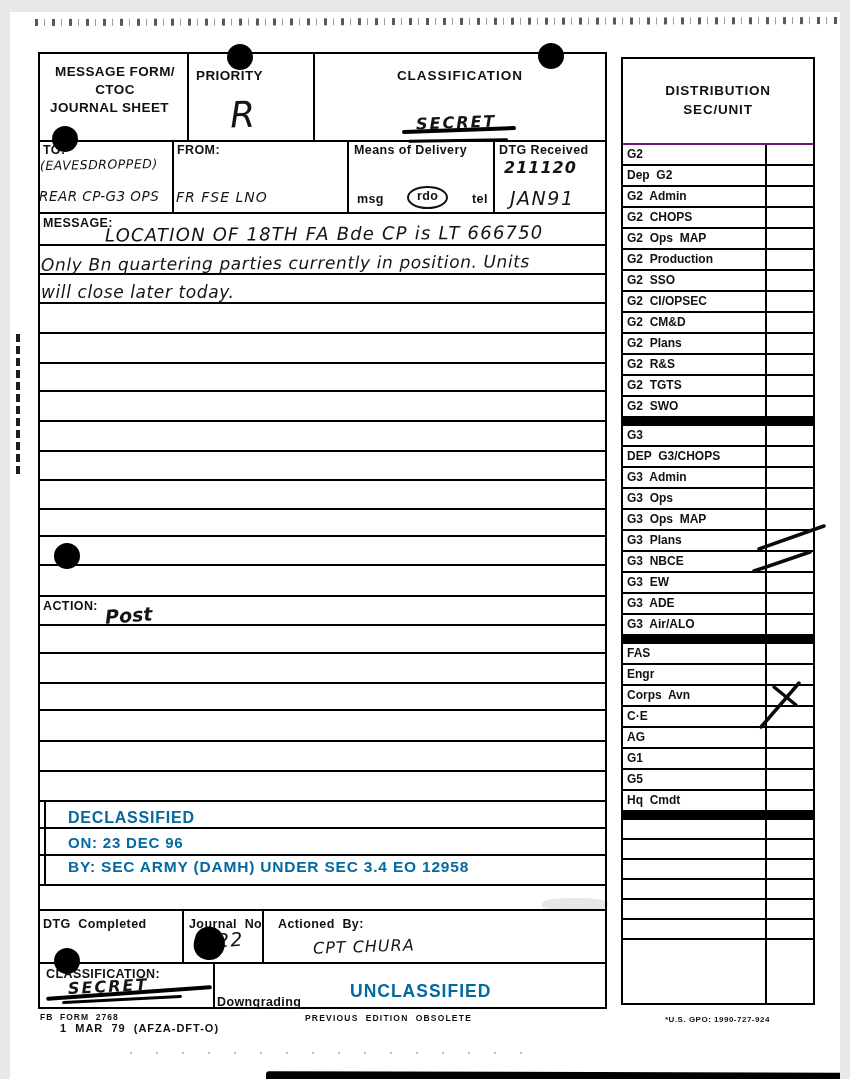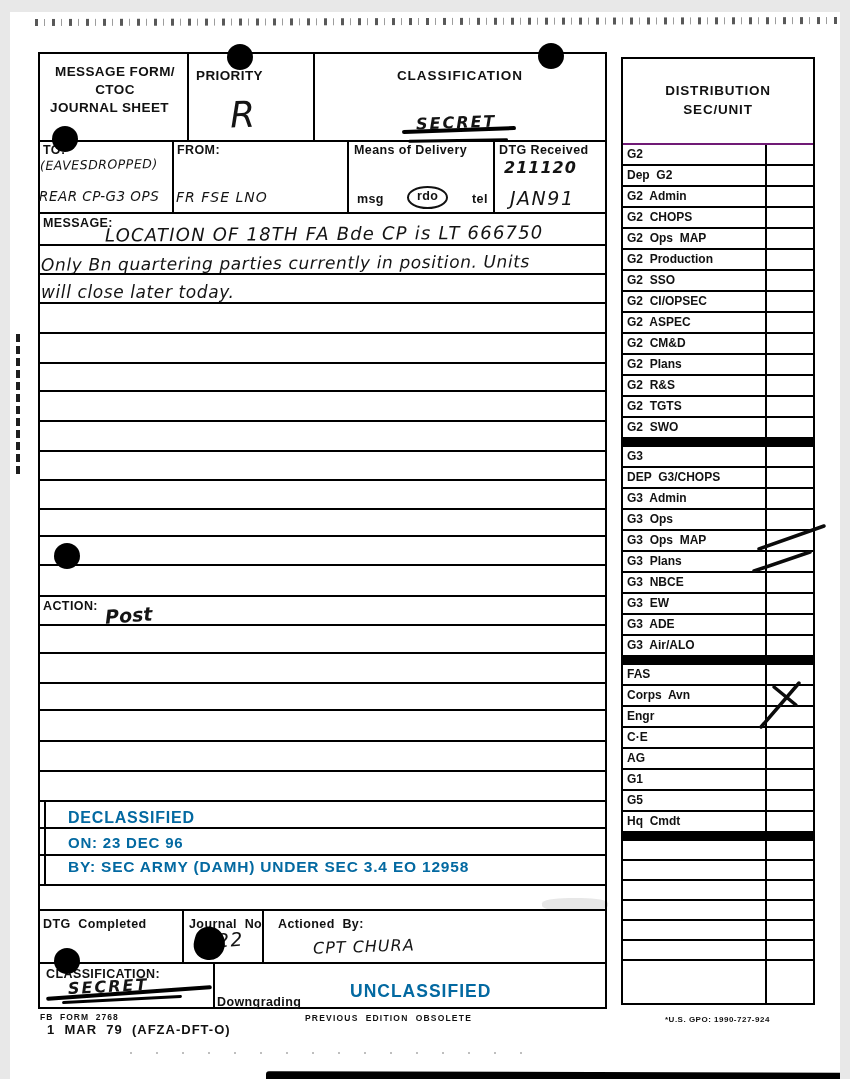--- a/index.html
+++ b/index.html
@@ -148,59 +148,58 @@
 
   <div class="vline" style="left:203px;top:950px;height:47px;"></div>
   <div class="lbl" style="left:36px;top:955px;">CLASSIFICATION:</div>
   <div class="hw" style="left:58px;top:965px;font-size:16px;font-weight:bold;letter-spacing:2px;transform:rotate(-3deg);">SECRET</div>
   <div class="bar" style="left:36px;top:979px;width:166px;height:4px;transform:rotate(-4deg);"></div>
   <div class="bar" style="left:52px;top:986px;width:120px;height:3px;transform:rotate(-3deg);"></div>
   <div class="lbl" style="left:207px;top:983px;">Downgrading</div>
   <div class="stamp" style="left:340px;top:969px;font-size:17.5px;letter-spacing:1px;">UNCLASSIFIED</div>
 
   <div class="lbl" style="left:30px;top:1000px;font-size:8.5px;letter-spacing:1px;">FB  FORM  2768</div>
-  <div class="lbl" style="left:37px;top:1010px;font-size:13px;letter-spacing:1px;">1  MAR  79  (AFZA-DFT-O)</div>
+  <div class="lbl" style="left:50px;top:1010px;font-size:11px;letter-spacing:1px;">1  MAR  79  (AFZA-DFT-O)</div>
   <div class="lbl" style="left:295px;top:1001px;font-size:8.5px;letter-spacing:1.2px;">PREVIOUS  EDITION  OBSOLETE</div>
   <div class="lbl" style="left:655px;top:1003px;font-size:8px;letter-spacing:.5px;">*U.S. GPO: 1990-727-924</div>
 
   <div class="dist">
     <div class="dvline"></div>
     <div class="dhead">
       <div>DISTRIBUTION</div>
       <div>SEC/UNIT</div>
     </div>
     <div class="drow">G2</div>
     <div class="drow">Dep  G2</div>
     <div class="drow">G2  Admin</div>
     <div class="drow">G2  CHOPS</div>
     <div class="drow">G2  Ops  MAP</div>
     <div class="drow">G2  Production</div>
     <div class="drow">G2  SSO</div>
     <div class="drow">G2  CI/OPSEC</div>
-    <div class="drow">G2  ASPEC</div>
     <div class="drow">G2  CM&amp;D</div>
     <div class="drow">G2  Plans</div>
     <div class="drow">G2  R&amp;S</div>
     <div class="drow">G2  TGTS</div>
     <div class="drow">G2  SWO</div>
     <div class="ddiv"></div>
     <div class="drow">G3</div>
     <div class="drow">DEP  G3/CHOPS</div>
     <div class="drow">G3  Admin</div>
     <div class="drow">G3  Ops</div>
     <div class="drow">G3  Ops  MAP</div>
     <div class="drow">G3  Plans</div>
     <div class="drow">G3  NBCE</div>
     <div class="drow">G3  EW</div>
     <div class="drow">G3  ADE</div>
     <div class="drow">G3  Air/ALO</div>
     <div class="ddiv"></div>
     <div class="drow">FAS</div>
+    <div class="drow">Engr</div>
     <div class="drow">Corps  Avn</div>
-    <div class="drow">Engr</div>
     <div class="drow">C·E</div>
     <div class="drow">AG</div>
     <div class="drow">G1</div>
     <div class="drow">G5</div>
     <div class="drow">Hq  Cmdt</div>
     <div class="ddiv"></div>
     <div class="drow short"></div>
     <div class="drow short"></div>
     <div class="drow short"></div>
     <div class="drow short"></div>

